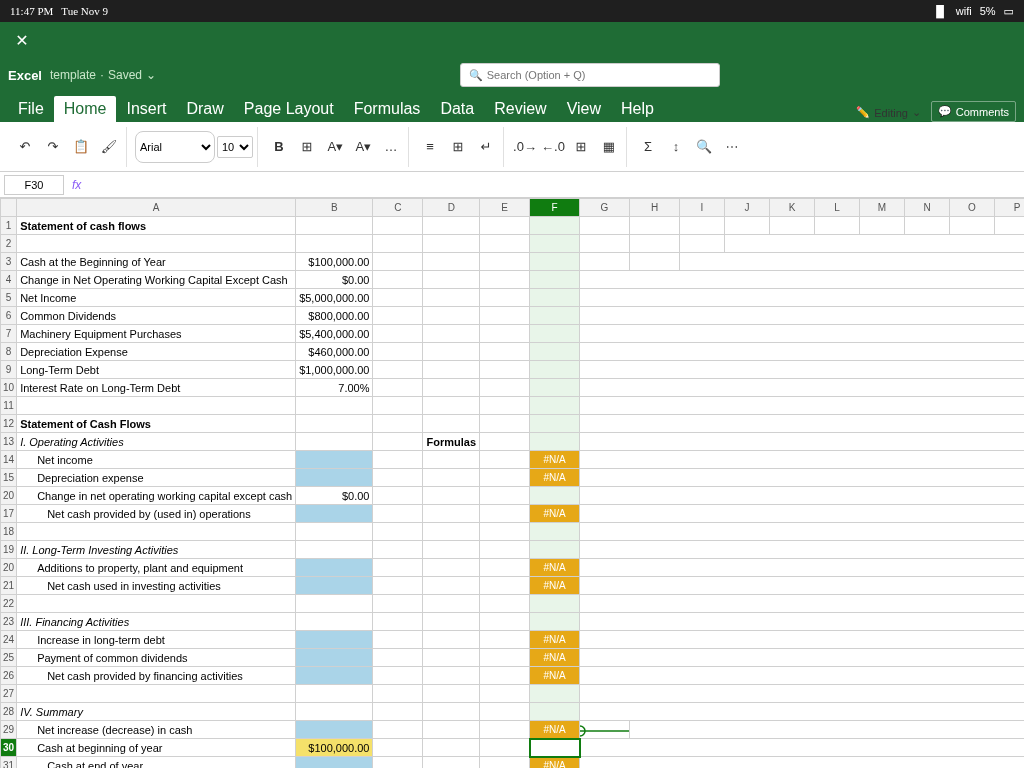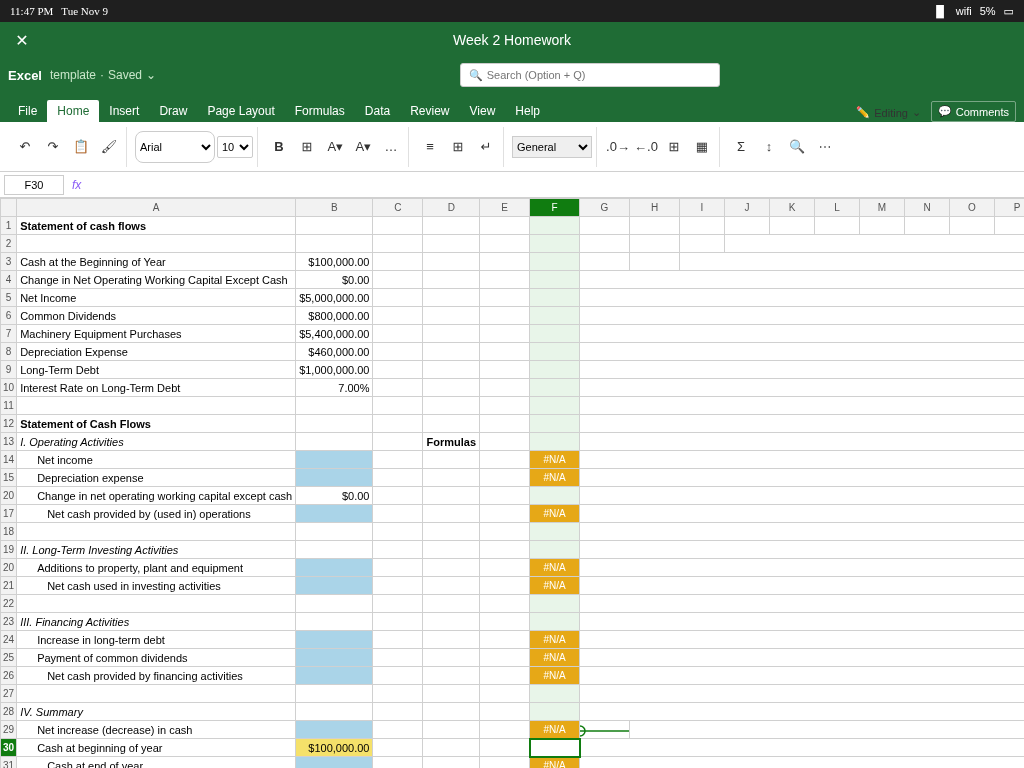--- a/index.html
+++ b/index.html
@@ -68,21 +68,21 @@
     .ribbon-tabs {
       background: #1f6c35;
       display: flex;
       align-items: flex-end;
       padding: 0 8px;
       height: 30px;
     }
     .ribbon-tab {
       color: #fff;
       padding: 4px 10px;
-      font-size: 12px;
+      font-size: 16px;
       cursor: pointer;
       border-radius: 2px 2px 0 0;
     }
     .ribbon-tab.active {
       background: #fff;
       color: #1f6c35;
       font-weight: 500;
     }
 
     
@@ -227,21 +227,20 @@
     <span>wifi</span>
     <span>5%</span>
     <span>▭</span>
   </div>
 </div>
 
 <div class="title-bar">
   <div class="title-bar-close">
     <span>✕</span>
   </div>
-  <div class="title-bar-title">Week 2 Homework</div>
   <div style="width:24px"></div>
 </div>
 
 <div class="app-bar">
   <span class="app-name">Excel</span>
   <div class="app-bar-breadcrumb">
     <span>template</span>
     <span>·</span>
     <span>Saved</span>
     <span>⌄</span>
@@ -294,25 +293,20 @@
     <div class="ribbon-btn" style="font-weight:bold;">B</div>
     <div class="ribbon-btn">⊞</div>
     <div class="ribbon-btn">A▾</div>
     <div class="ribbon-btn">A▾</div>
     <div class="ribbon-btn">…</div>
   </div>
   <div class="ribbon-group">
     <div class="ribbon-btn">≡</div>
     <div class="ribbon-btn">⊞</div>
     <div class="ribbon-btn">↵</div>
-  </div>
-  <div class="ribbon-group">
-    <select style="height:22px; border:1px solid #ccc; font-size:11px; width:80px;">
-      <option>General</option>
-    </select>
   </div>
   <div class="ribbon-group">
     <div class="ribbon-btn">.0→</div>
     <div class="ribbon-btn">←.0</div>
     <div class="ribbon-btn">⊞</div>
     <div class="ribbon-btn">▦</div>
   </div>
   <div class="ribbon-group">
     <div class="ribbon-btn">Σ</div>
     <div class="ribbon-btn">↕</div>

